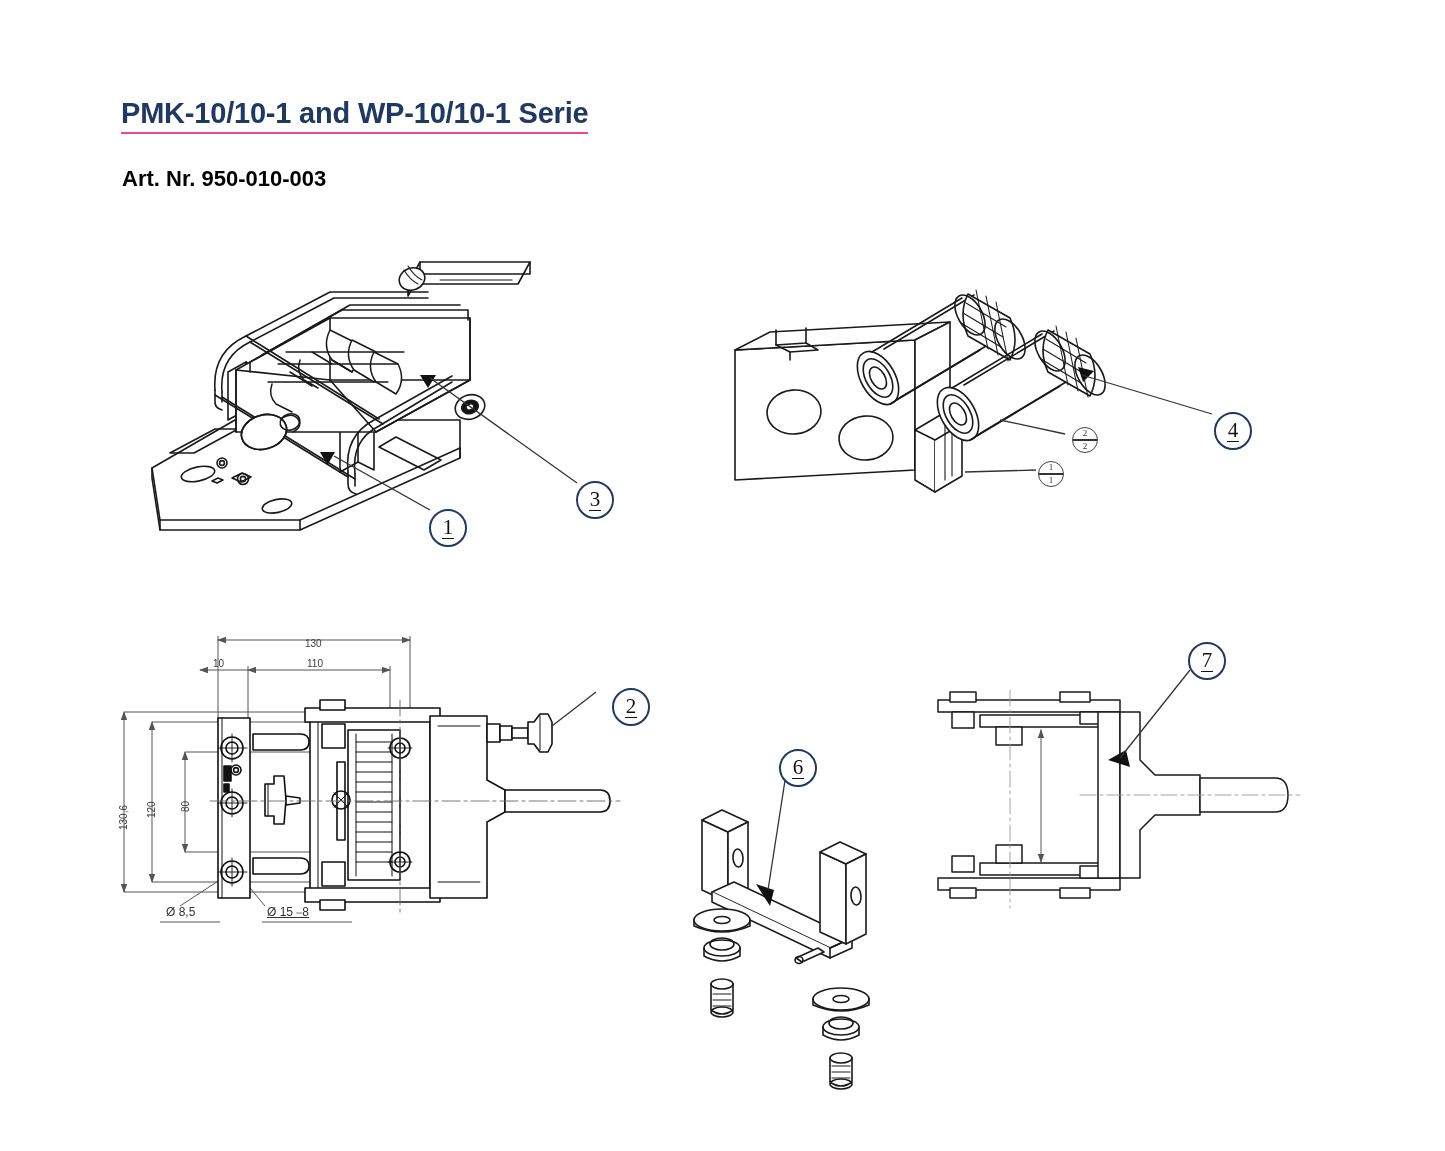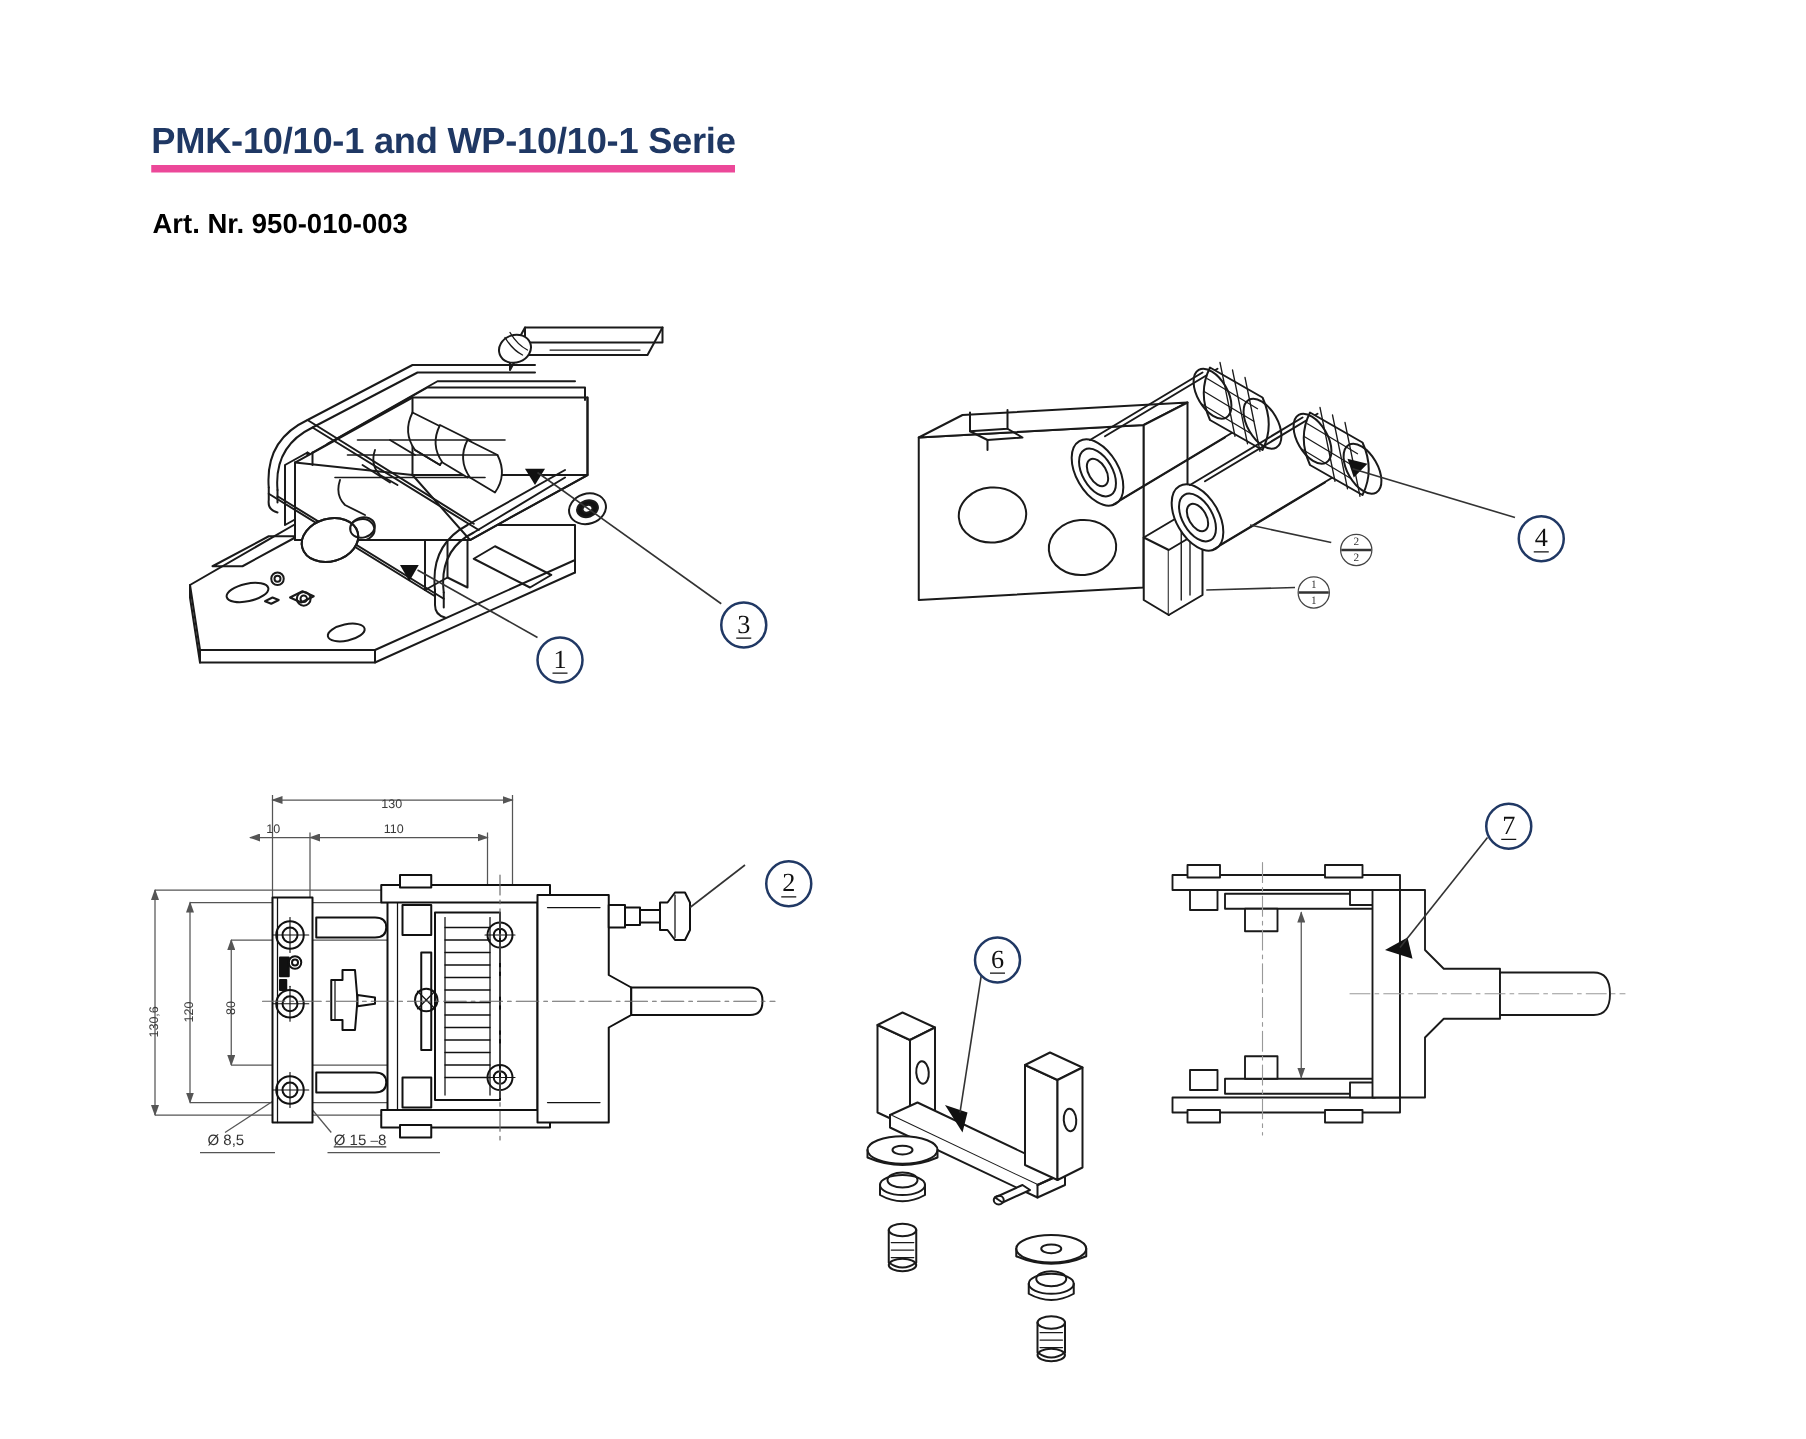--- a/index.html
+++ b/index.html
@@ -17,21 +17,21 @@
 
   
   #doc-title {
     position: absolute;
     left: 121px;
     top: 97px;
     font-size: 29px;
     font-weight: bold;
     color: #1F3864;
     letter-spacing: -0.2px;
-    border-bottom: 6px solid #ec4899;
+    border-bottom: 2px solid #ec4899;
     padding-bottom: 2px;
     display: inline-block;
     white-space: nowrap;
   }
   #doc-subtitle {
     position: absolute;
     left: 122px;
     top: 166px;
     font-size: 22px;
     font-weight: bold;

